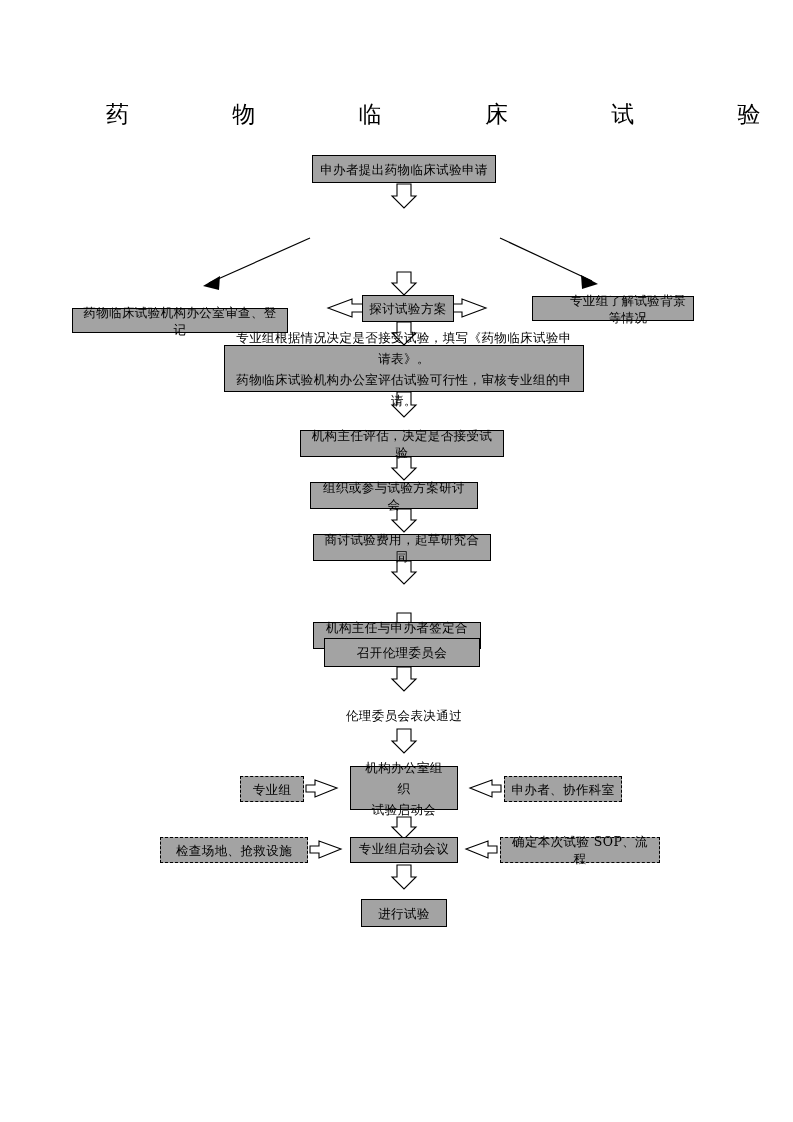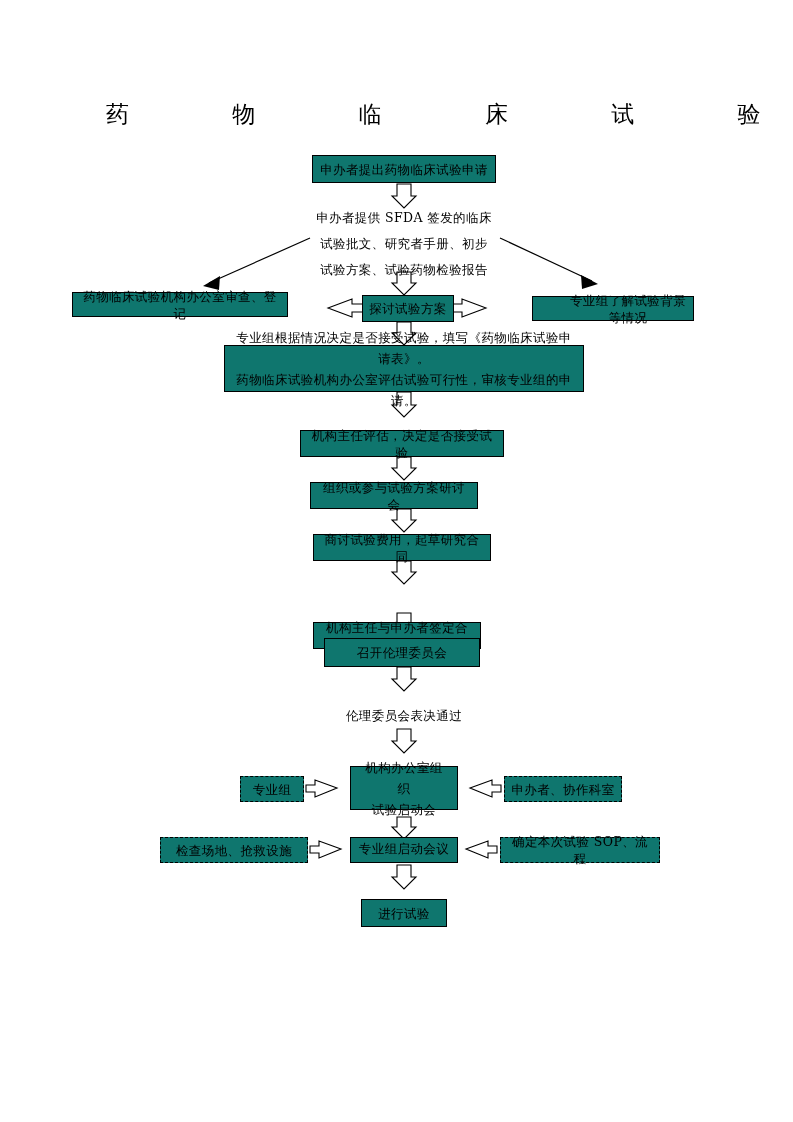--- a/index.html
+++ b/index.html
@@ -33,21 +33,21 @@
     white-space: nowrap;
     font-weight: 500;
     line-height: 32px;
   }
 
   
   .box {
     position: absolute;
     box-sizing: border-box;
     border: 1px solid #000000;
-    background: #0f766e;
+    background: #a3a3a3;
     display: flex;
     align-items: center;
     justify-content: center;
     text-align: center;
     font-size: 12.5px;
     line-height: 17px;
     letter-spacing: 0.4px;
     padding: 2px 6px;
   }
   .box.two-line {
@@ -134,27 +134,22 @@
 
     <polygon class="blockarrow" points="466,849 488,841 488,846 497,846 497,853 488,853 488,858"></polygon>
 
     <polygon class="blockarrow" points="397,865 397,877 392,877 404,889 416,877 411,877 411,865"></polygon>
   </svg>
 
   <div class="box" style="left:312px; top:155px; width:184px; height:28px;">
     <span>申办者提出药物临床试验申请</span>
   </div>
 
-  <div class="freetext para" style="left:294px; top:205px; width:220px;">
-    <div>申办者提供 SFDA 签发的临床</div>
-    <div>试验批文、研究者手册、初步</div>
-    <div>试验方案、试验药物检验报告</div>
-  </div>
-
-  <div class="box" style="left:72px; top:292px; width:216px; height:25px;">
+
+  <div class="box" style="left:72px; top:308px; width:216px; height:25px;">
     <span>药物临床试验机构办公室审查、登记</span>
   </div>
 
   <div class="box" style="left:362px; top:295px; width:92px; height:27px;">
     <span>探讨试验方案</span>
   </div>
 
   <div class="box" style="left:532px; top:296px; width:162px; height:25px;padding-left:36px;">
     <span>专业组了解试验背景等情况</span>
   </div>

